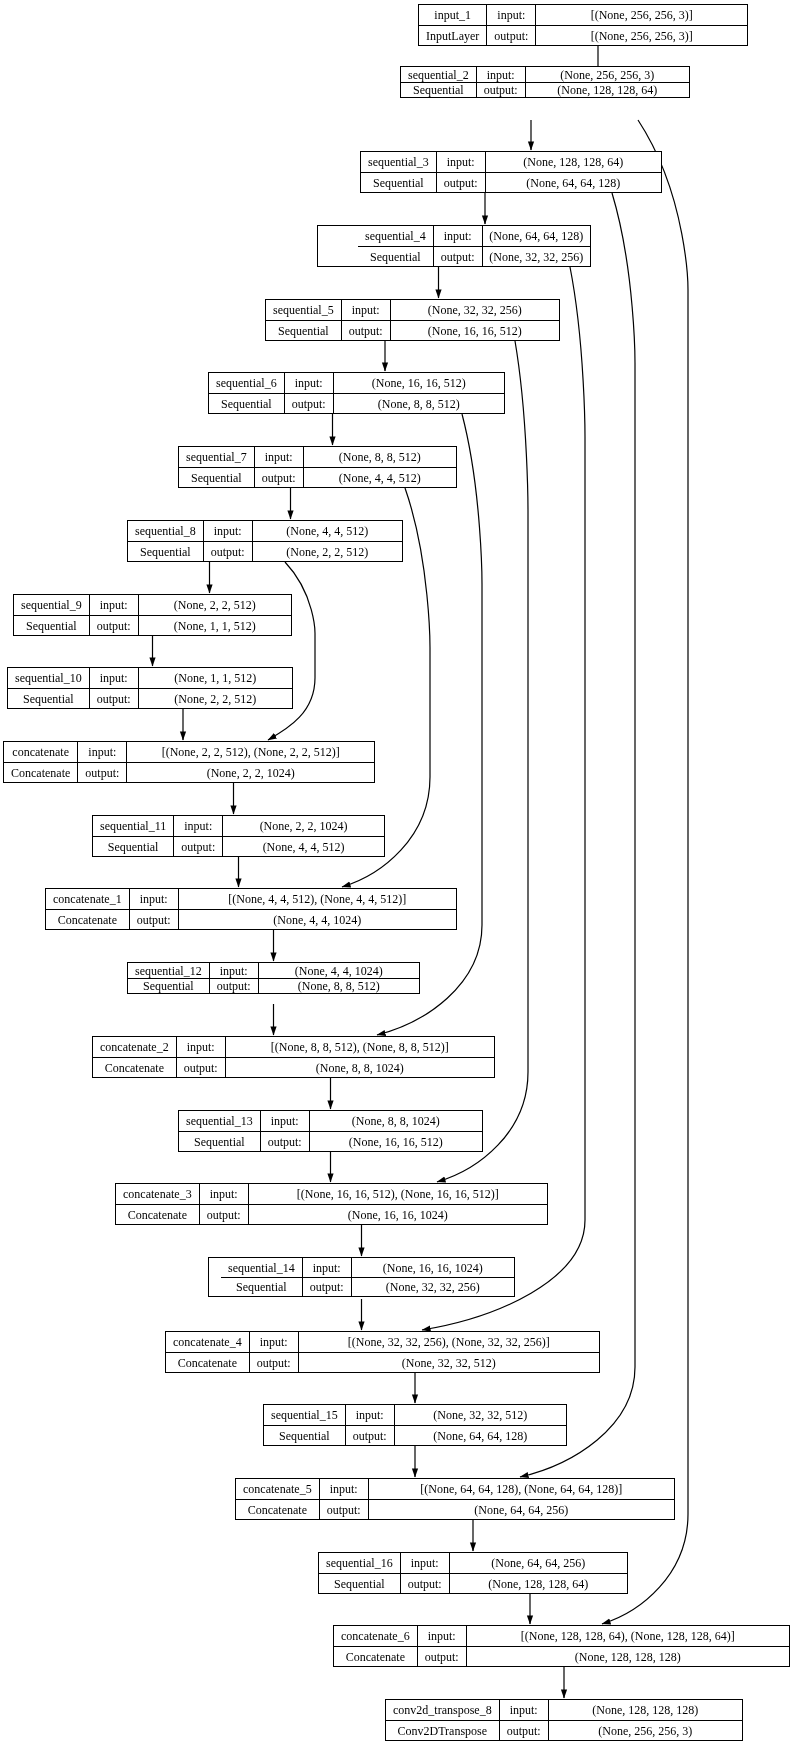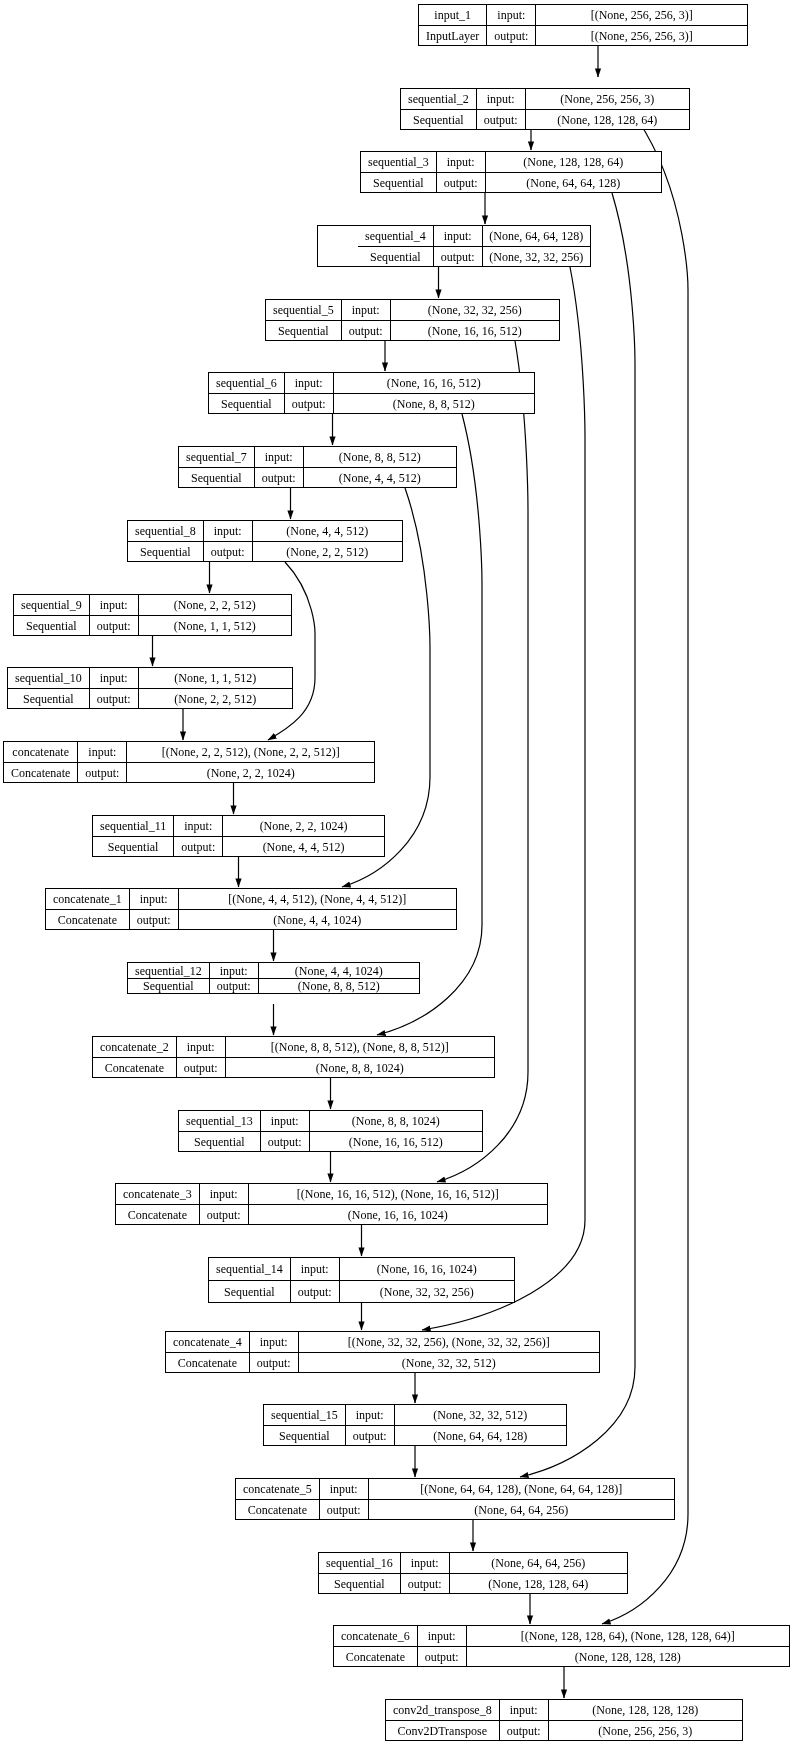--- a/index.html
+++ b/index.html
@@ -79,21 +79,21 @@
       <path d="M638,120 C688,196.5 688,290 688,290 L688,1514 C688,1574.5 640.7,1612 602,1624" fill="none" stroke="#000000" stroke-width="1.2" marker-end="url(#ah)"></path>
     </svg>
 <div class="node" style="left: 418px; top: 4px; width: 330px; height: 42px;">
     <div class="cell col1 r1 f-name">input_1</div>
     <div class="cell col1 r2 f-type">InputLayer</div>
     <div class="cell col2 r1 f-inlabel">input:</div>
     <div class="cell col2 r2 f-outlabel">output:</div>
     <div class="cell col3 r1 f-inshape">[(None, 256, 256, 3)]</div>
     <div class="cell col3 r2 f-outshape">[(None, 256, 256, 3)]</div>
   </div>
-    <div class="node" style="left: 400px; top: 88px; width: 290px; height: 42px;">
+    <div class="node" style="left: 400px; top: 66px; width: 290px; height: 32px;">
     <div class="cell col1 r1 f-name">sequential_2</div>
     <div class="cell col1 r2 f-type">Sequential</div>
     <div class="cell col2 r1 f-inlabel">input:</div>
     <div class="cell col2 r2 f-outlabel">output:</div>
     <div class="cell col3 r1 f-inshape">(None, 256, 256, 3)</div>
     <div class="cell col3 r2 f-outshape">(None, 128, 128, 64)</div>
   </div>
     <div class="node" style="left: 360px; top: 151px; width: 302px; height: 42px;">
     <div class="cell col1 r1 f-name">sequential_3</div>
     <div class="cell col1 r2 f-type">Sequential</div>
@@ -111,21 +111,21 @@
     <div class="cell col3 r2 f-outshape">(None, 32, 32, 256)</div>
   </div>
     <div class="node" style="left: 265px; top: 299px; width: 295px; height: 42px;">
     <div class="cell col1 r1 f-name">sequential_5</div>
     <div class="cell col1 r2 f-type">Sequential</div>
     <div class="cell col2 r1 f-inlabel">input:</div>
     <div class="cell col2 r2 f-outlabel">output:</div>
     <div class="cell col3 r1 f-inshape">(None, 32, 32, 256)</div>
     <div class="cell col3 r2 f-outshape">(None, 16, 16, 512)</div>
   </div>
-    <div class="node" style="left: 208px; top: 372px; width: 327px; height: 42px;">
+    <div class="node" style="left: 208px; top: 372px; width: 297px; height: 42px;">
     <div class="cell col1 r1 f-name">sequential_6</div>
     <div class="cell col1 r2 f-type">Sequential</div>
     <div class="cell col2 r1 f-inlabel">input:</div>
     <div class="cell col2 r2 f-outlabel">output:</div>
     <div class="cell col3 r1 f-inshape">(None, 16, 16, 512)</div>
     <div class="cell col3 r2 f-outshape">(None, 8, 8, 512)</div>
   </div>
     <div class="node" style="left: 178px; top: 446px; width: 279px; height: 42px;">
     <div class="cell col1 r1 f-name">sequential_7</div>
     <div class="cell col1 r2 f-type">Sequential</div>
@@ -207,21 +207,21 @@
     <div class="cell col3 r2 f-outshape">(None, 16, 16, 512)</div>
   </div>
     <div class="node" style="left: 115px; top: 1183px; width: 433px; height: 42px;">
     <div class="cell col1 r1 f-name">concatenate_3</div>
     <div class="cell col1 r2 f-type">Concatenate</div>
     <div class="cell col2 r1 f-inlabel">input:</div>
     <div class="cell col2 r2 f-outlabel">output:</div>
     <div class="cell col3 r1 f-inshape">[(None, 16, 16, 512), (None, 16, 16, 512)]</div>
     <div class="cell col3 r2 f-outshape">(None, 16, 16, 1024)</div>
   </div>
-    <div class="node" style="left: 208px; top: 1257px; width: 307px; height: 46px;">
+    <div class="node" style="left: 208px; top: 1257px; width: 307px; height: 40px; padding-left: 12px;">
     <div class="cell col1 r1 f-name">sequential_14</div>
     <div class="cell col1 r2 f-type">Sequential</div>
     <div class="cell col2 r1 f-inlabel">input:</div>
     <div class="cell col2 r2 f-outlabel">output:</div>
     <div class="cell col3 r1 f-inshape">(None, 16, 16, 1024)</div>
     <div class="cell col3 r2 f-outshape">(None, 32, 32, 256)</div>
   </div>
     <div class="node" style="left: 165px; top: 1331px; width: 435px; height: 42px;">
     <div class="cell col1 r1 f-name">concatenate_4</div>
     <div class="cell col1 r2 f-type">Concatenate</div>

